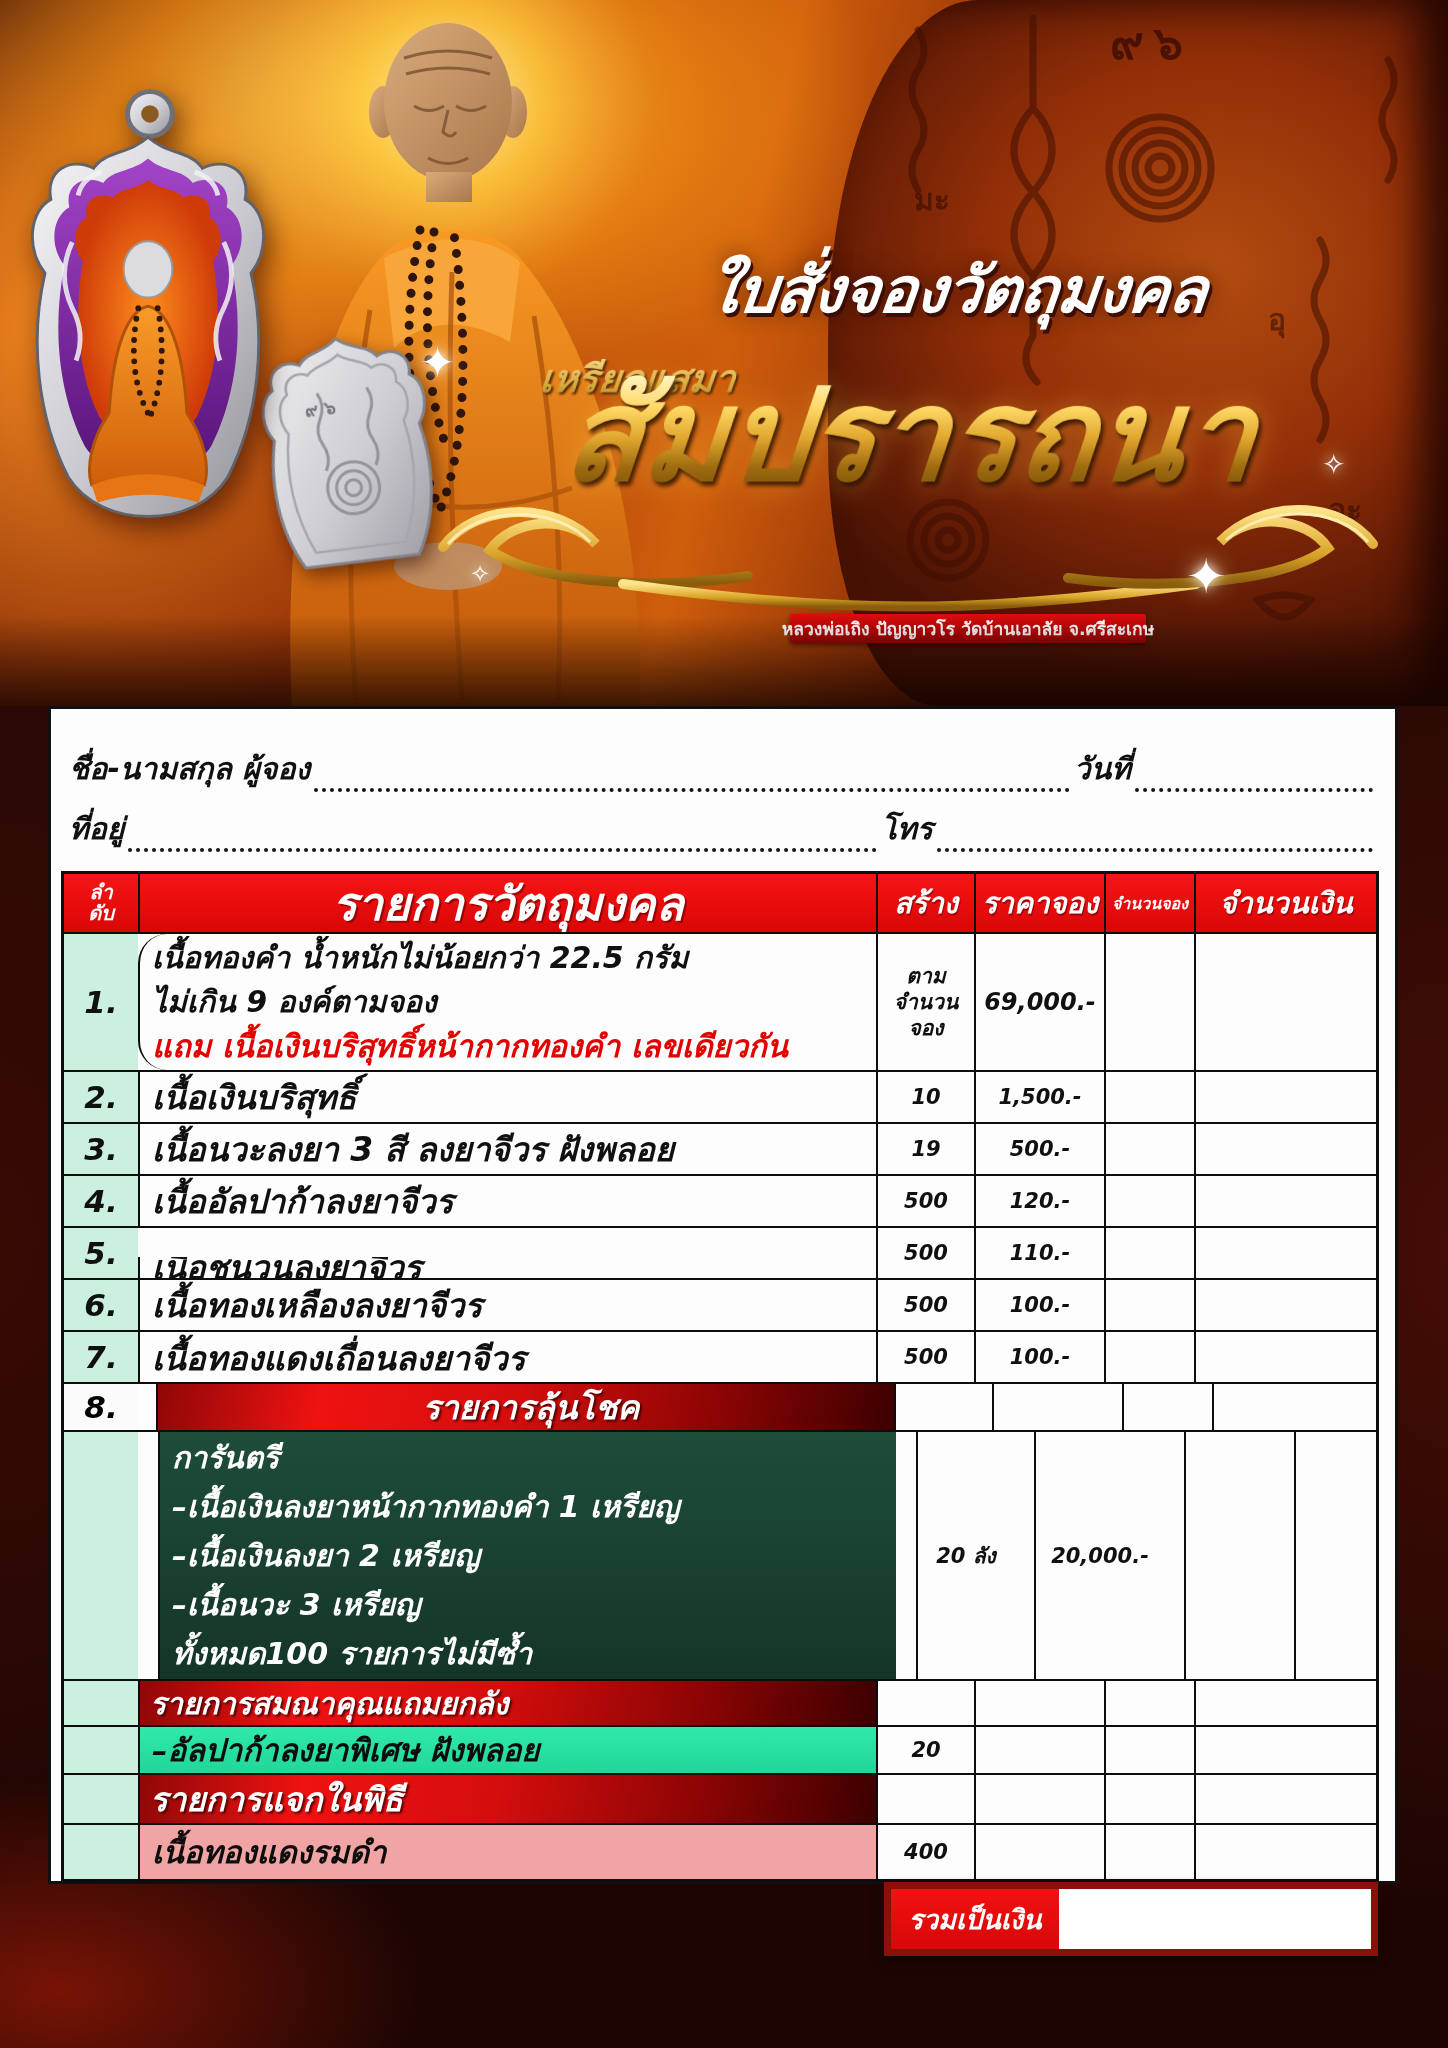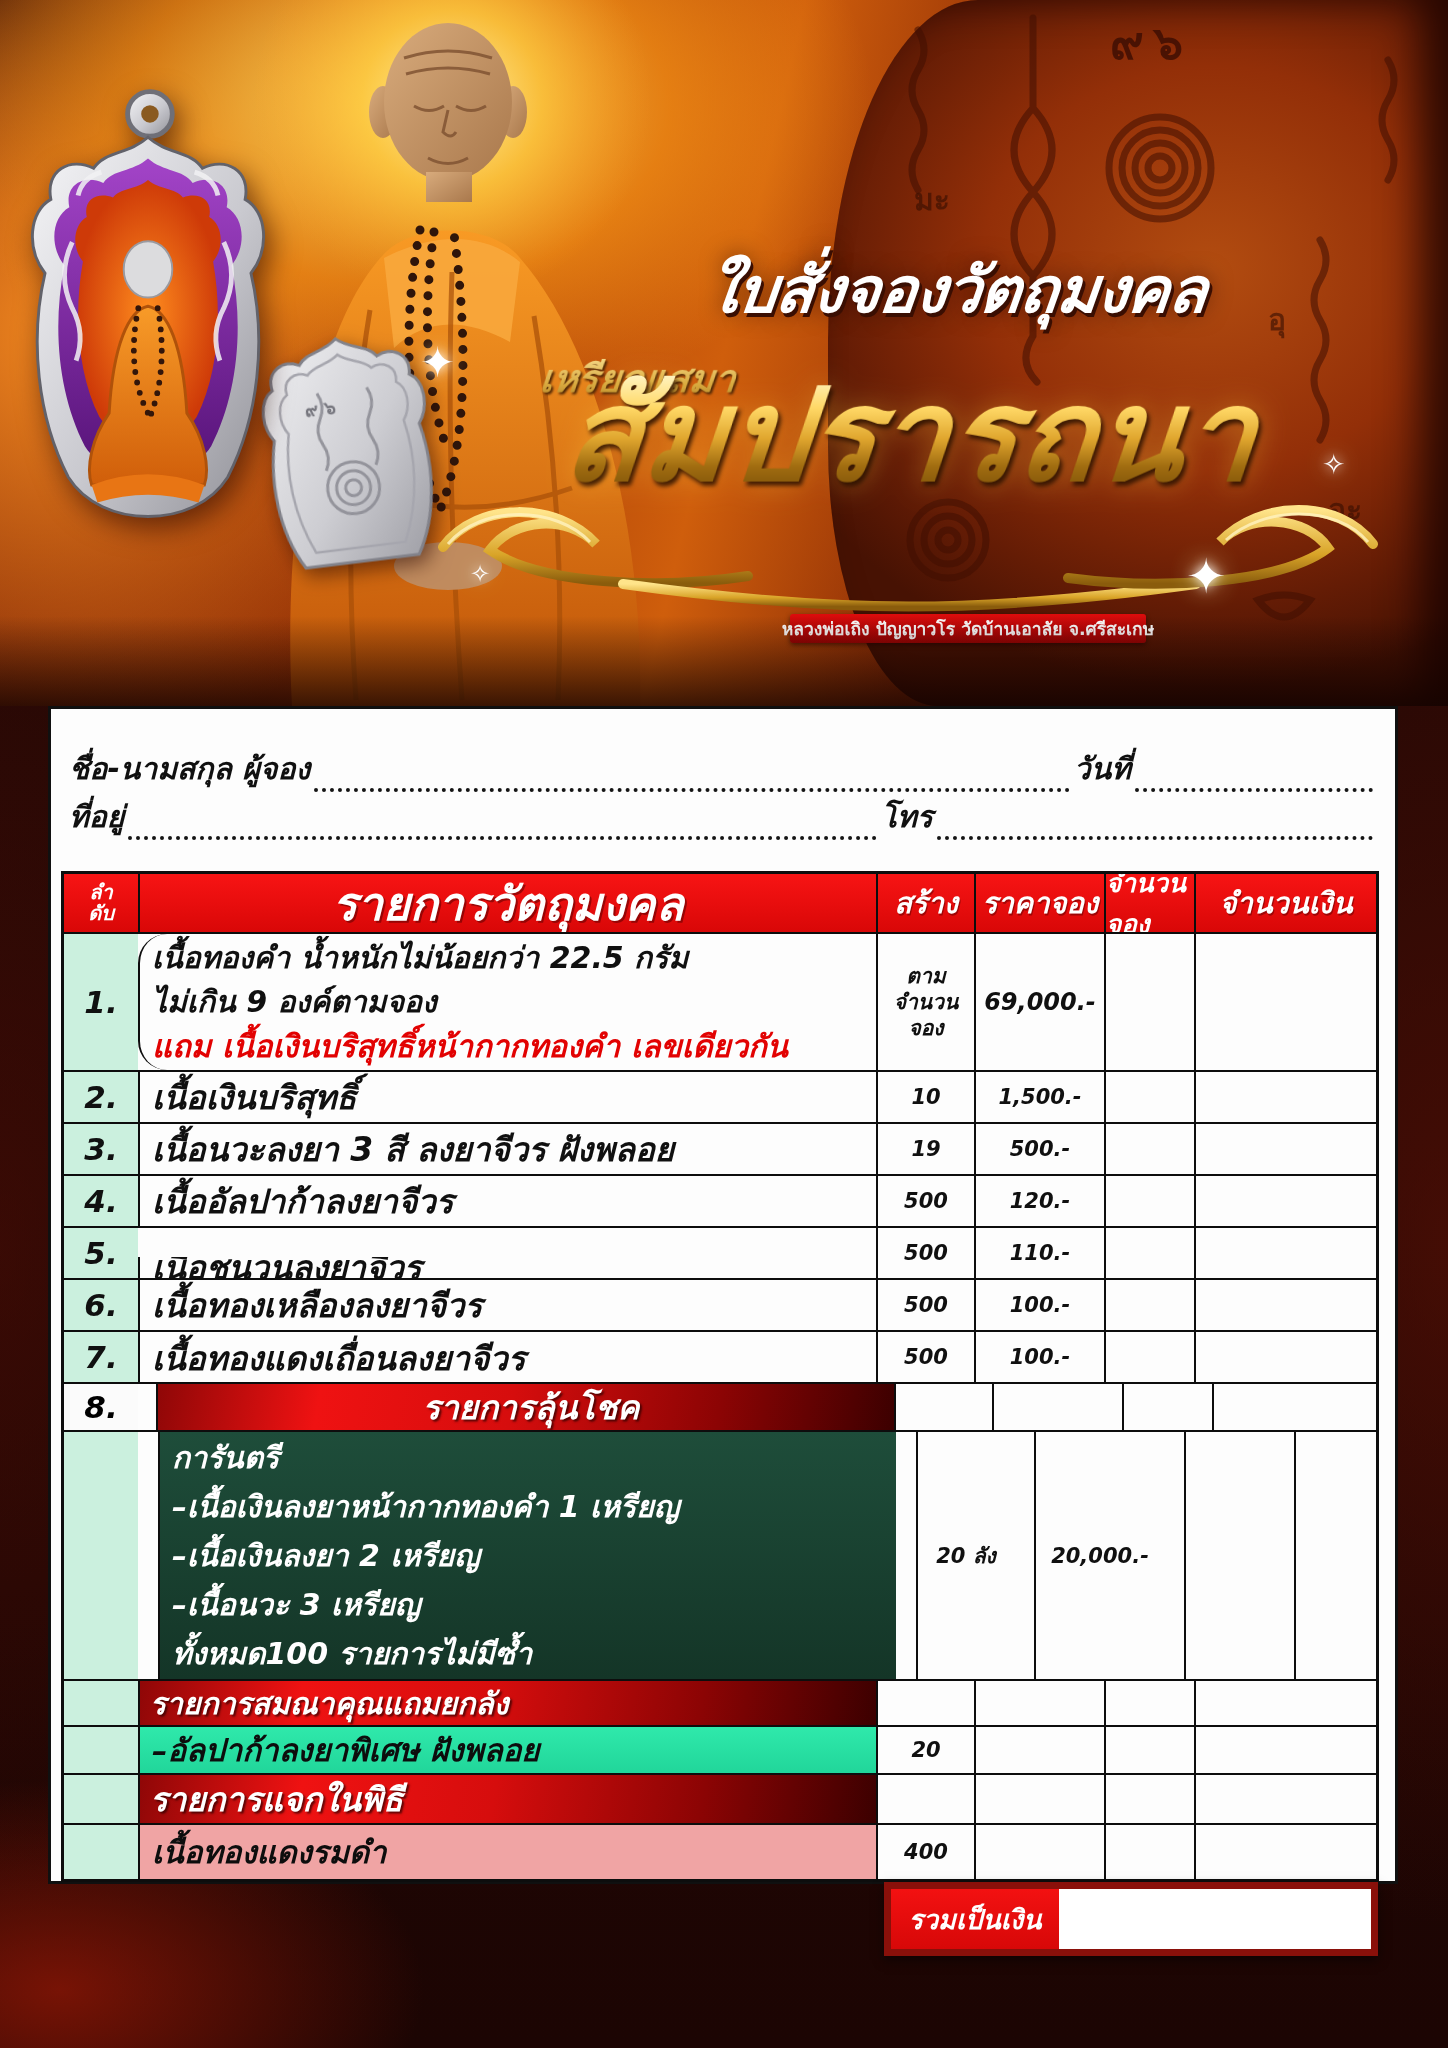--- a/index.html
+++ b/index.html
@@ -54,21 +54,21 @@
   .strip{position:absolute;left:790px;top:614px;width:356px;height:29px;border-radius:3px;
     background:linear-gradient(180deg,#dd0c0c,#9c0404);display:flex;align-items:center;justify-content:center;
     font-size:17.5px;font-weight:bold;color:#fff;white-space:nowrap;
     box-shadow:0 2px 5px rgba(30,2,0,.6);}
   
   .panel{position:absolute;left:48px;top:706px;width:1350px;height:1178px;background:#fdfdfd;
     border:3px solid #101010;box-sizing:border-box;}
   .fline{position:absolute;left:18px;right:18px;display:flex;align-items:flex-end;
     font-size:30px;font-weight:bold;font-style:italic;color:#101010;white-space:nowrap;}
   .fl1{top:36px;}
-  .fl2{top:84px;}
+  .fl2{top:96px;}
   .dots{border-bottom:4px dotted #151515;height:30px;margin:0 4px;}
   .grow{flex:1;}
   .wdate{width:238px;}
   .wphone{width:436px;}
   
   .tbl{position:absolute;left:10px;top:162px;width:1318px;border:3px solid #0d0d0d;box-sizing:border-box;}
   .trow{display:flex;border-top:2px solid #0d0d0d;box-sizing:border-box;}
   .trow:first-child{border-top:none;}
   .c{border-left:2px solid #0d0d0d;box-sizing:border-box;display:flex;flex-direction:column;
      align-items:center;justify-content:center;overflow:hidden;}
@@ -77,21 +77,21 @@
   .w-item{width:738px;flex:none;align-items:flex-start;}
   .w-made{width:98px;flex:none;}
   .w-price{width:130px;flex:none;}
   .w-qty{width:90px;flex:none;}
   .w-amt{flex:1;}
   .hdr{background:linear-gradient(180deg,#f71414,#d90707);color:#fff;height:58px;}
   .hdr .c{border-left-color:#0d0d0d;align-items:center;}
   .hnum{font-size:20px;font-weight:bold;font-style:italic;line-height:1.05;text-align:center;}
   .hitem{font-size:46px;font-weight:bold;font-style:italic;text-shadow:2px 2px 0 rgba(90,0,0,.55);}
   .hsm{font-size:29px;font-weight:bold;font-style:italic;text-shadow:1px 2px 0 rgba(90,0,0,.5);}
-  .hxs{font-size:26px;font-weight:bold;font-style:italic;}
+  .hxs{font-size:16px;font-weight:bold;font-style:italic;}
   .numcell{background:#cbf0de;font-size:31px;font-weight:bold;font-style:italic;color:#101010;}
   .itemtxt{font-size:33px;font-weight:bold;font-style:italic;color:#101010;padding-left:12px;
     align-self:flex-start;}
   .valtxt{font-size:21px;font-weight:bold;font-style:italic;color:#101010;}
   .iline{font-size:30px;font-weight:bold;font-style:italic;color:#101010;line-height:44px;padding-left:12px;}
   .iline.red{color:#e20202;font-size:31px;}
   .madeline{font-size:21px;font-weight:bold;font-style:italic;line-height:26px;color:#101010;}
   .banner{background:linear-gradient(100deg,#8f0707 0%,#ef1212 22%,#d60d0d 48%,#8c0404 76%,#3c0000 100%);
     color:#fff;font-size:33px;font-weight:bold;font-style:italic;justify-content:center;
     text-shadow:2px 2px 2px rgba(40,0,0,.7);}

